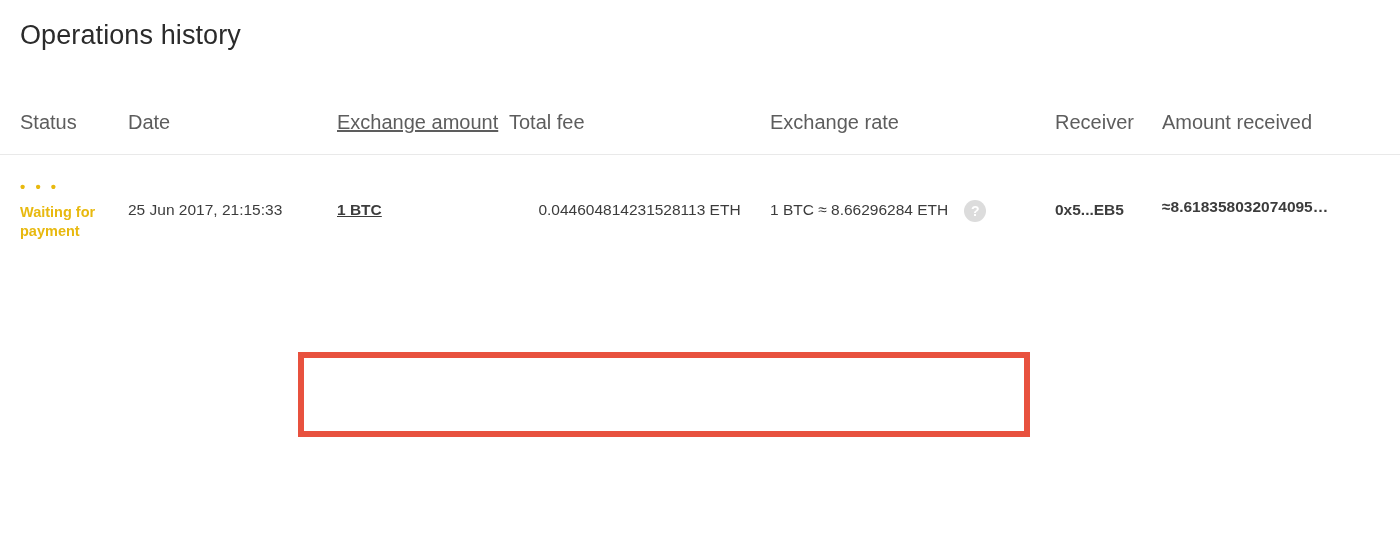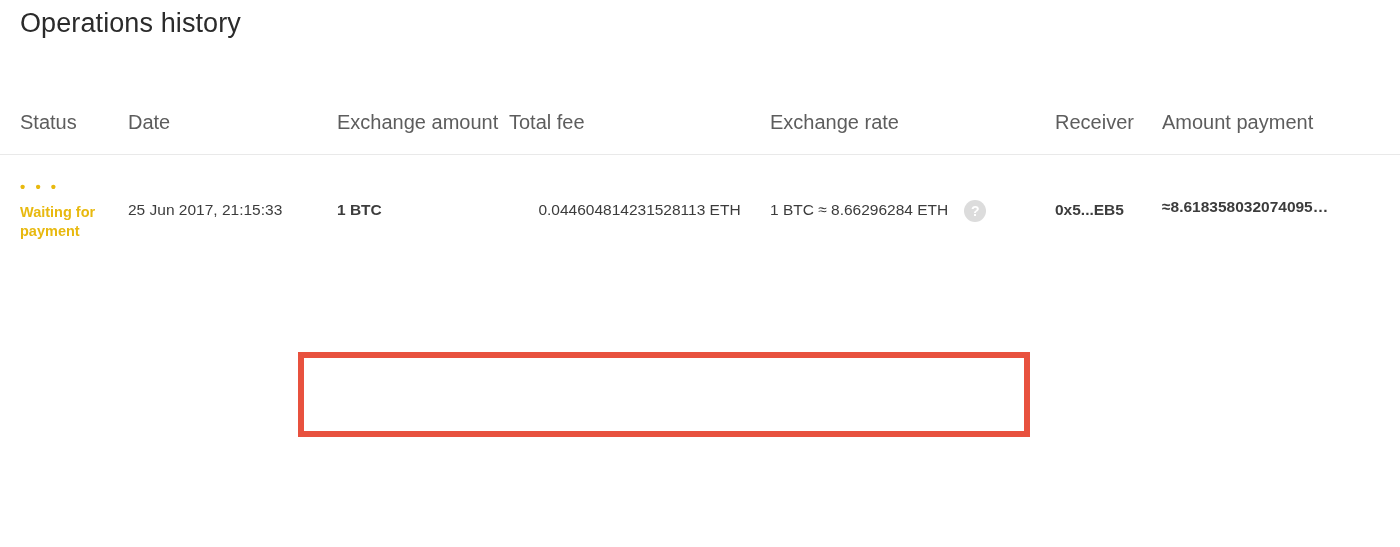--- a/index.html
+++ b/index.html
@@ -16,21 +16,21 @@
     position: relative;
   }
   .page {
     position: relative;
     width: 1400px;
     height: 547px;
   }
   .page-title {
     position: absolute;
     left: 20px;
-    top: 6px;
+    top: 18px;
     font-size: 27px;
     font-weight: 400;
     color: #2b2b2b;
     letter-spacing: 0.1px;
     line-height: 34px;
   }
 
   
   .ops-table {
     position: absolute;
@@ -61,21 +61,21 @@
   .ops-table td {
     font-size: 15.5px;
     color: #3c3c3c;
     vertical-align: middle;
     padding: 0;
     line-height: 22px;
   }
   
   .col-status        { width: 108px; padding-left: 20px !important; }
   .col-date          { width: 209px; }
-  .col-amount        { width: 172px; }
+  .col-amount        { width: 172px; text-decoration: underline; }
   .col-fee           { width: 261px; text-align: center; }
   .col-rate          { width: 285px; margin-left: 42px; }
   .col-receiver      { width: 107px; }
   .col-received      { width: 238px; }
 
   tbody .col-status        { padding-left: 20px; }
 
   .row-h1 { height: 111px; }
   .row-h  { height: 84px; }
 
@@ -151,21 +151,21 @@
 
   <table class="ops-table">
     <thead>
       <tr>
         <th class="col-status">Status</th>
         <th class="col-date">Date</th>
         <th class="col-amount">Exchange amount</th>
         <th class="col-fee">Total fee</th>
         <th class="col-rate">Exchange rate</th>
         <th class="col-receiver">Receiver</th>
-        <th class="col-received">Amount payment</th>
+        <th class="col-received">Amount received</th>
       </tr>
     </thead>
     <tbody>
 
       <tr class="row-h1">
         <td class="col-status">
           <div class="status-pending">
             <span class="dots">• • •</span>
             <span>Waiting for payment</span>
           </div>

